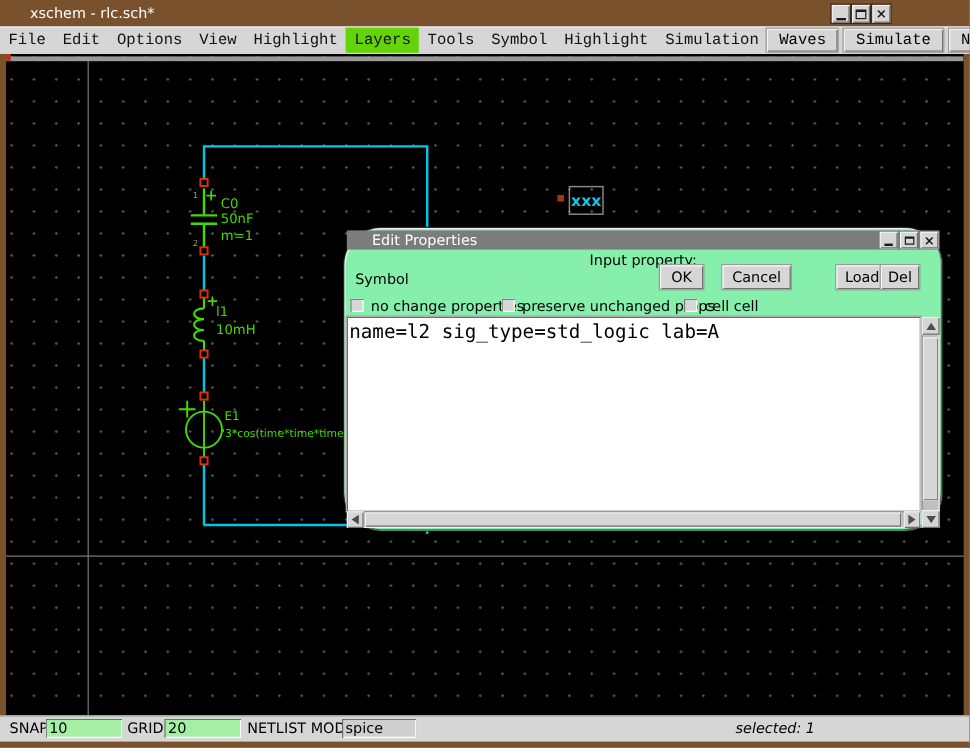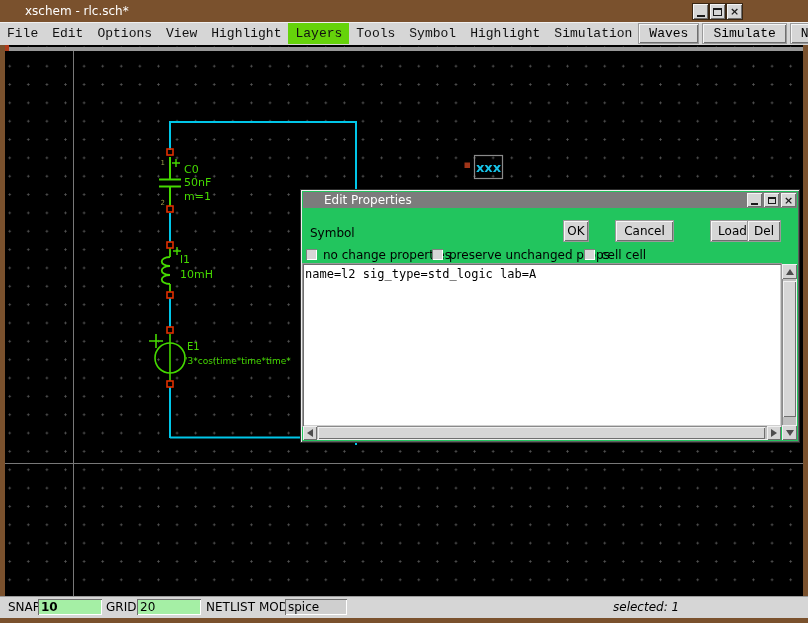--- a/index.html
+++ b/index.html
@@ -29,48 +29,48 @@
           box-shadow:inset 1px 1px 0 #f5f5f5, inset -1px -1px 0 #6f6f6f, 0 0 0 1px #9a9a9a; }
   .mhelp { font-size:13px; padding:2px 8px 2px 12px; border-left:1px solid #aaa; }
 
   
   .canvas { position:absolute; left:5px; top:45px; width:798px; height:551px; background:#000;
             background-image:radial-gradient(circle, #555 0.9px, transparent 1.2px);
             background-size:18.6px 18.35px; background-position:14px 12px; }
   .canvas svg { position:absolute; left:0; top:0; }
 
   
-  .dialog { position:absolute; left:301px; top:190px; width:498px; height:252px; background:#22c55e;
-            box-shadow:inset 1px 1px 0 #f0f0f0, inset -1px -1px 0 #5f5f5f, 0 0 0 1px #2a2a2a; z-index:20; }
+  .dialog { position:absolute; left:287px; top:190px; width:498px; height:252px; background:#86efac;
+            box-shadow:inset 1px 1px 0 #f0f0f0, inset -1px -1px 0 #5f5f5f, 0 0 0 1px #2a2a2a; z-index:20;border-radius:31px; }
   .dlg-titlebar { position:absolute; left:2px; top:2px; right:2px; height:16px; background:#7c7c7c; }
   .dlg-title { position:absolute; left:21px; top:1px; color:#fff; font-size:12px; }
   .dlg-btns { position:absolute; right:1px; top:1px; display:flex; gap:2px; }
   .dlg-btn { width:15px; height:14px; background:#d6d6d6;
              box-shadow:inset 1px 1px 0 #f5f5f5, inset -1px -1px 0 #6f6f6f;
              display:flex; align-items:center; justify-content:center; }
   .dlg-btn .g-min { margin-top:7px; width:7px; }
   .dlg-btn .g-max { width:8px; height:7px; }
   .dlg-prompt { position:absolute; left:0; top:20px; width:100%; text-align:center; font-size:12px; }
   .dlg-symrow-label { position:absolute; left:9px; top:36px; font-size:12px; }
   .tk-entry { position:absolute; background:#fff; font-size:12px; padding:2px 3px; white-space:nowrap; overflow:hidden;
               box-shadow:inset 1px 1px 0 #6f6f6f, inset -1px -1px 0 #fff, 0 0 0 1px #9a9a9a; }
   .sym-entry { left:60px; top:32px; width:186px; height:19px; }
   .tk-btn { position:absolute; top:31px; height:20px; background:#d6d6d6; font-size:12px;
             display:flex; align-items:center; justify-content:center;
             box-shadow:inset 1px 1px 0 #f7f7f7, inset -1px -1px 0 #6f6f6f, 0 0 0 1px #9a9a9a; }
-  .btn-ok     { left:263px; width:24px; }
+  .btn-ok     { left:263px; width:36px; }
   .btn-cancel { left:315px; width:57px; }
   .btn-load   { left:386px; width:43px;margin-left:24px; }
   .btn-del    { left:447px; width:32px; }
   .cbrow { position:absolute; left:5px; top:58px; height:14px; font-size:12px; }
   .cb { position:absolute; top:1px; width:11px; height:11px; background:#d6d6d6;
         box-shadow:inset 1px 1px 0 #808080, inset -1px -1px 0 #fff; }
   .cb-l { position:absolute; top:0; white-space:nowrap; }
   .dlg-text { position:absolute; left:2px; top:74px; width:478px; height:162px; background:#fff;
-              font-family:"DejaVu Sans Mono","Liberation Mono",monospace; font-size:12px;
+              font-family:"DejaVu Sans Mono","Liberation Mono",monospace; font-size:16px;
               padding:3px 2px; box-shadow:inset 1px 1px 0 #6f6f6f, inset -1px -1px 0 #cfcfcf, 0 0 0 1px #9a9a9a; }
   
   .vscroll { position:absolute; left:481px; top:74px; width:15px; height:176px; background:#c0c0c0;
              box-shadow:inset 1px 1px 0 #8a8a8a, inset -1px -1px 0 #efefef; }
   .hscroll { position:absolute; left:2px; top:236px; width:478px; height:14px; background:#c0c0c0;
              box-shadow:inset 1px 1px 0 #8a8a8a, inset -1px -1px 0 #efefef; }
   .sb-arrow { position:absolute; background:#d6d6d6; display:flex; align-items:center; justify-content:center;
               box-shadow:inset 1px 1px 0 #f0f0f0, inset -1px -1px 0 #6f6f6f; }
   .tri { width:0; height:0; }
   .tri-up    { border-left:4px solid transparent; border-right:4px solid transparent; border-bottom:6px solid #4d4d4d; }
@@ -212,20 +212,21 @@
             <div class="g-min"></div>
           </div>
         <div class="dlg-btn">
             <div class="g-max"></div>
           </div>
         <div class="dlg-btn">
             <span class="g-close">×</span>
           </div>
       </div>
     </div>
+    <div class="dlg-prompt">Input property:</div>
 
     <span class="dlg-symrow-label">Symbol</span>
     <div class="tk-btn btn-ok">OK</div>
     <div class="tk-btn btn-cancel">Cancel</div>
     <div class="tk-btn btn-load">Load</div>
     <div class="tk-btn btn-del">Del</div>
 
     <div class="cbrow">
       <div class="cb" style="left:0;"></div>
       <span class="cb-l" style="left:17px;">no change properties</span>
@@ -252,21 +253,21 @@
         </div>
       <div class="h-thumb"></div>
       <div class="sb-arrow h-right">
           <div class="tri tri-right"></div>
         </div>
     </div>
   </div>
 
   <div class="statusbar">
     <span class="lab" style="left:8px;">SNAP:</span>
-    <div class="sfield sgreen" style="left:38px; width:64px;font-weight:bold;">10</div>
+    <div class="sfield sgreen" style="left:38px; width:64px;">10</div>
     <span class="lab" style="left:106px;">GRID:</span>
     <div class="sfield sgreen" style="left:137px; width:64px;">20</div>
     <span class="lab" style="left:206px;">NETLIST MODE:</span>
     <div class="sfield sgrey" style="left:285px; width:62px;">spice</div>
     <span class="lab" style="left:613px;font-style:italic;">selected: 1</span>
   </div>
 
 </div>
 
 </body></html>

